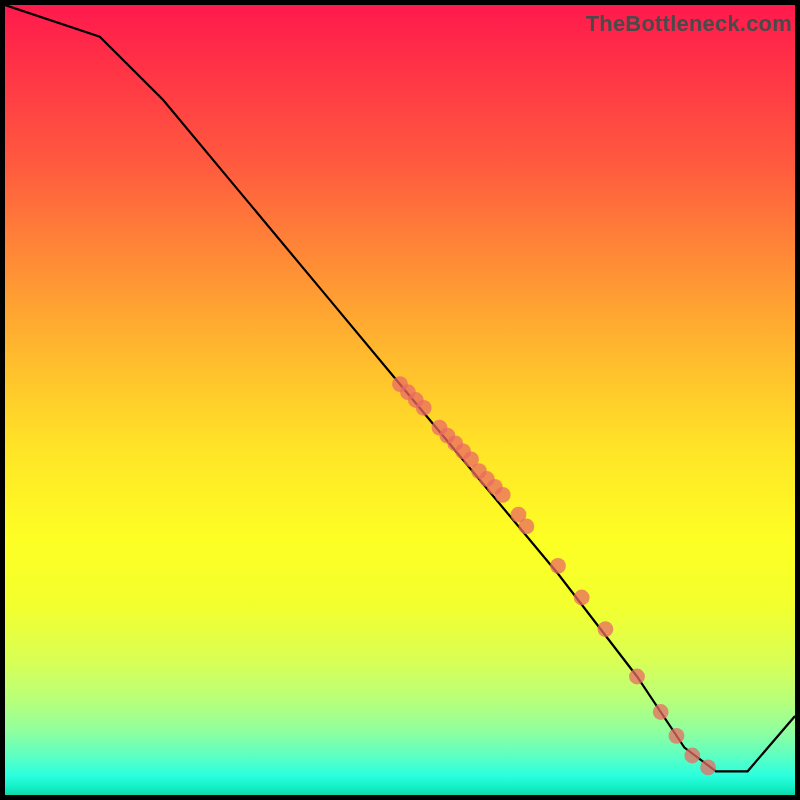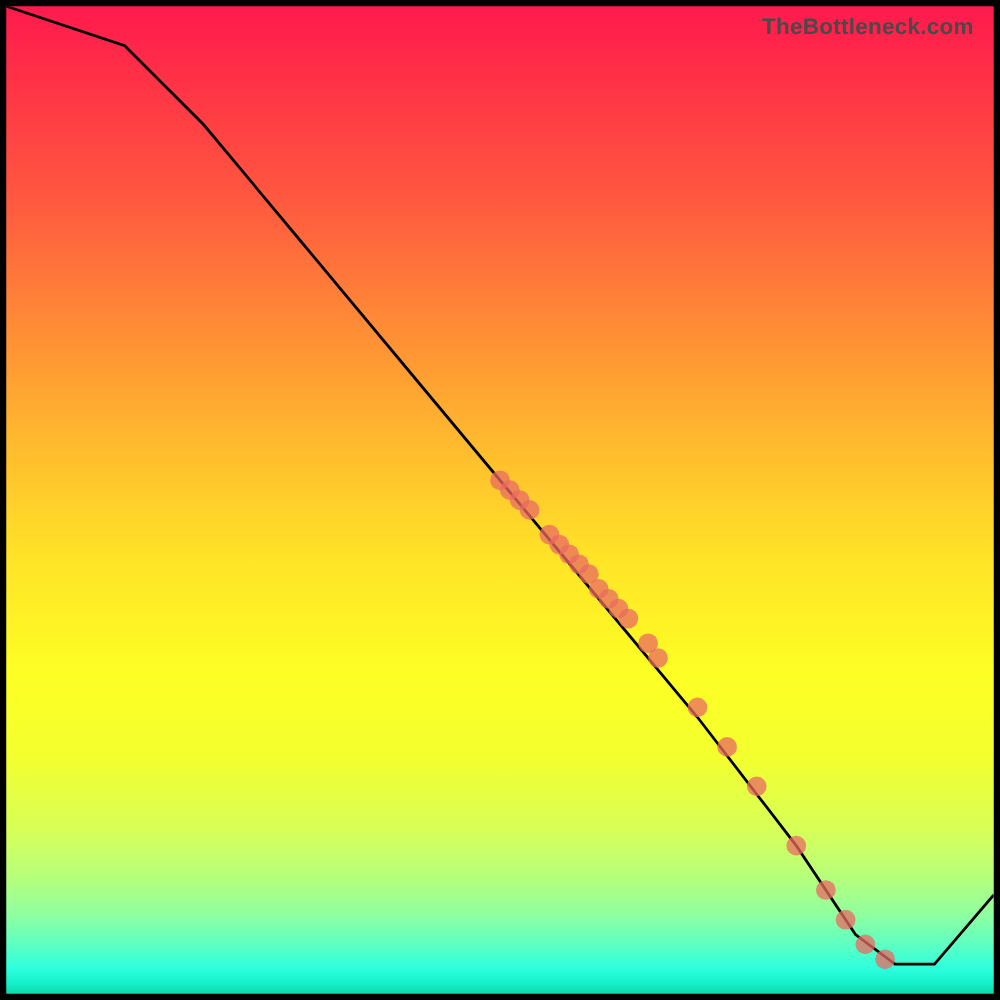--- a/index.html
+++ b/index.html
@@ -37,23 +37,23 @@
       #8fffa0 92%,
       #5effc2 95%,
       #2cffde 97.5%,
       #14f0c8 99%,
       #0fd8a8 100%
     );
   }
   .watermark {
     position: absolute;
     top: 6px;
-    right: 16px;
+    right: 3px;
     color: #4a4a4a;
-    font-size: 18px;
+    font-size: 22px;
     font-weight: 600;
     letter-spacing: 0.2px;
     user-select: none;
     pointer-events: none;
   }
   svg.curve-layer {
     position: absolute;
     left: 0;
     top: 0;
     width: 790px;

